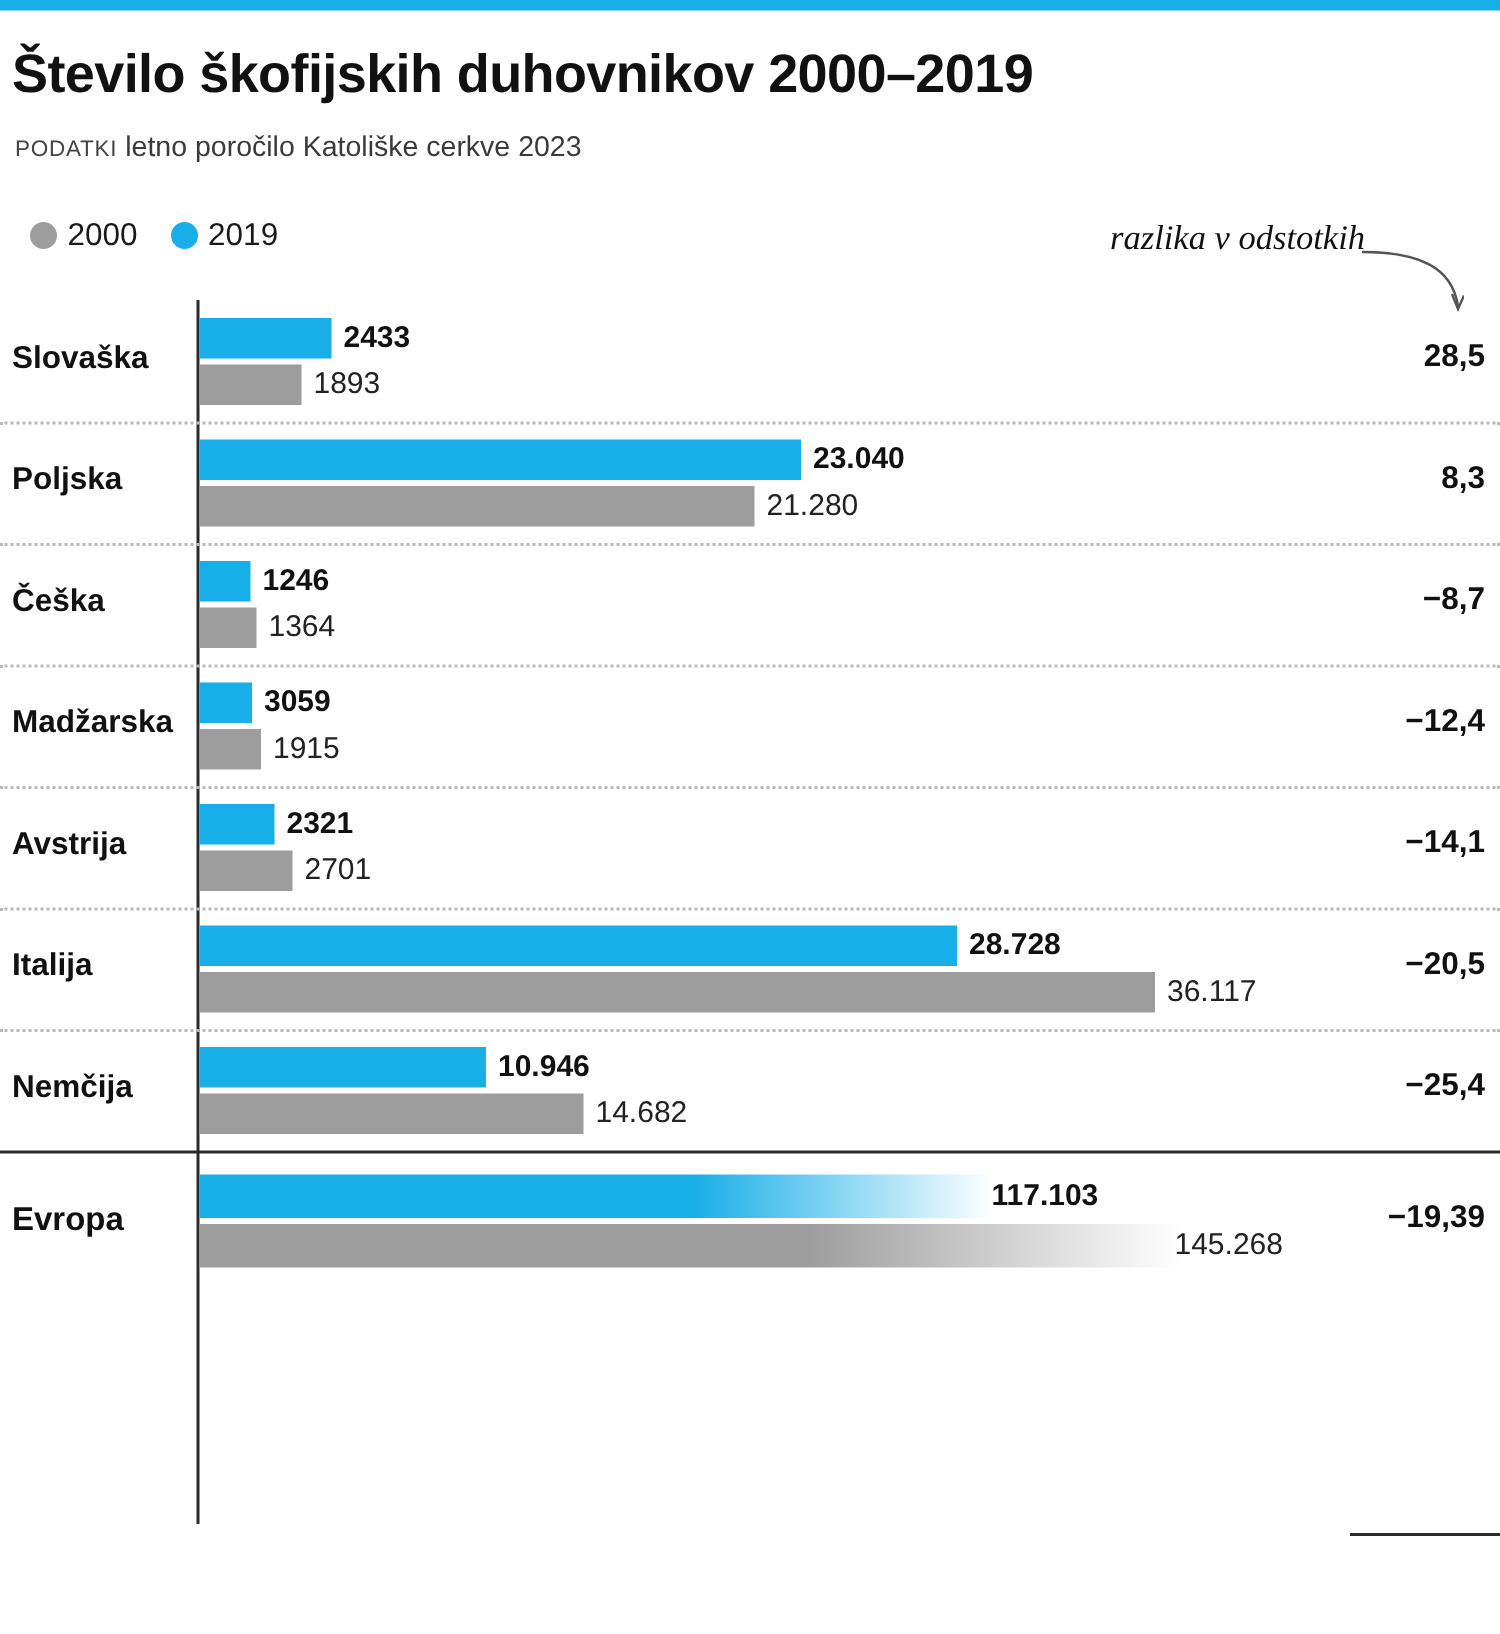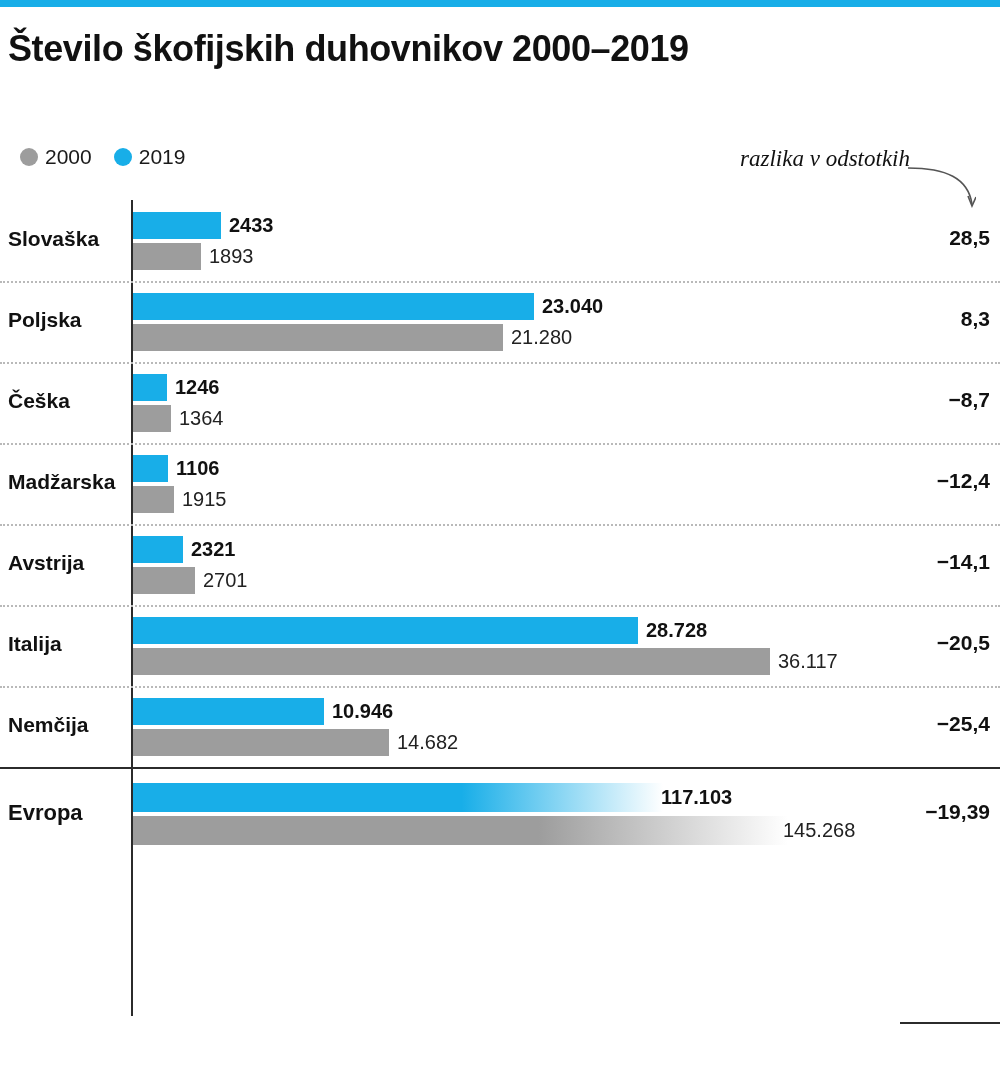--- a/index.html
+++ b/index.html
@@ -148,20 +148,24 @@
 </style>
 </head>
 <body>
 
 <div id="root">
 
   <div class="topbar"></div>
 
   <div class="title">Število škofijskih duhovnikov 2000–2019</div>
 
+  <div class="subtitle">
+    <span class="kicker">PODATKI</span>
+    <span>letno poročilo Katoliške cerkve 2023</span>
+  </div>
 
   <div class="legend">
     <span class="item">
       <span class="dot grey"></span>
       <span>2000</span>
     </span>
     <span class="item">
       <span class="dot blue"></span>
       <span>2019</span>
     </span>
@@ -224,21 +228,21 @@
       </div>
       <div class="pct">−8,7</div>
     </div>
 
     <div class="row">
       <div class="sep"></div>
       <div class="rowlabel">Madžarska</div>
       <div class="bars">
         <div class="bar blue">
           <div class="fill" style="width:35px"></div>
-          <div class="val" style="left:43px">1106</div>
+          <div class="val" style="left:43px">3059</div>
         </div>
         <div class="bar grey">
           <div class="fill" style="width:41px"></div>
           <div class="val" style="left:49px">1915</div>
         </div>
       </div>
       <div class="pct">−12,4</div>
     </div>
 
     <div class="row">

